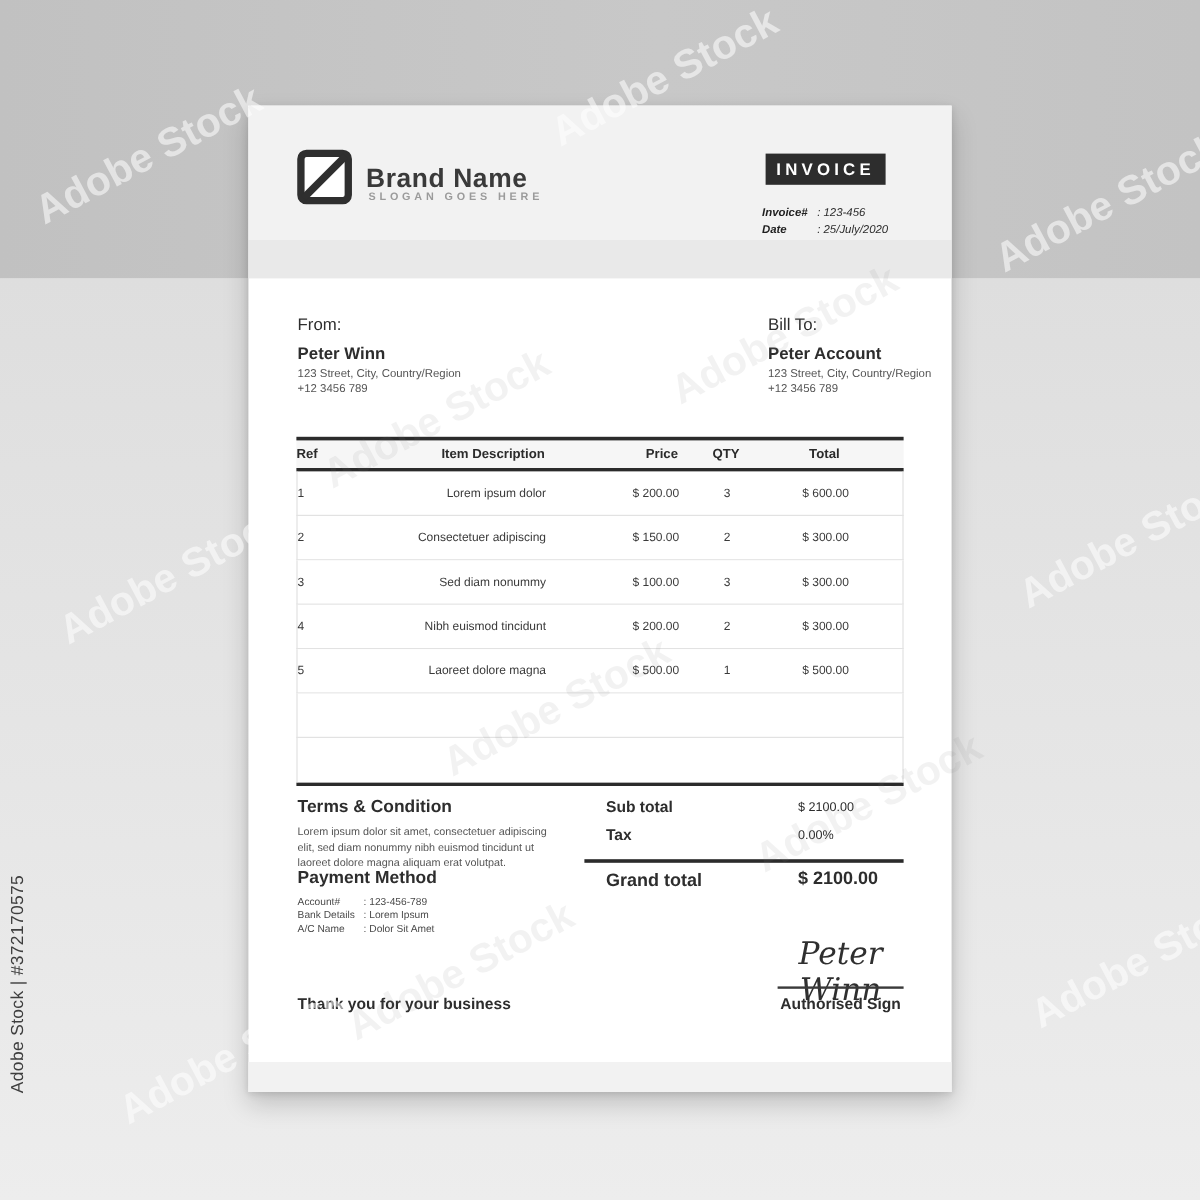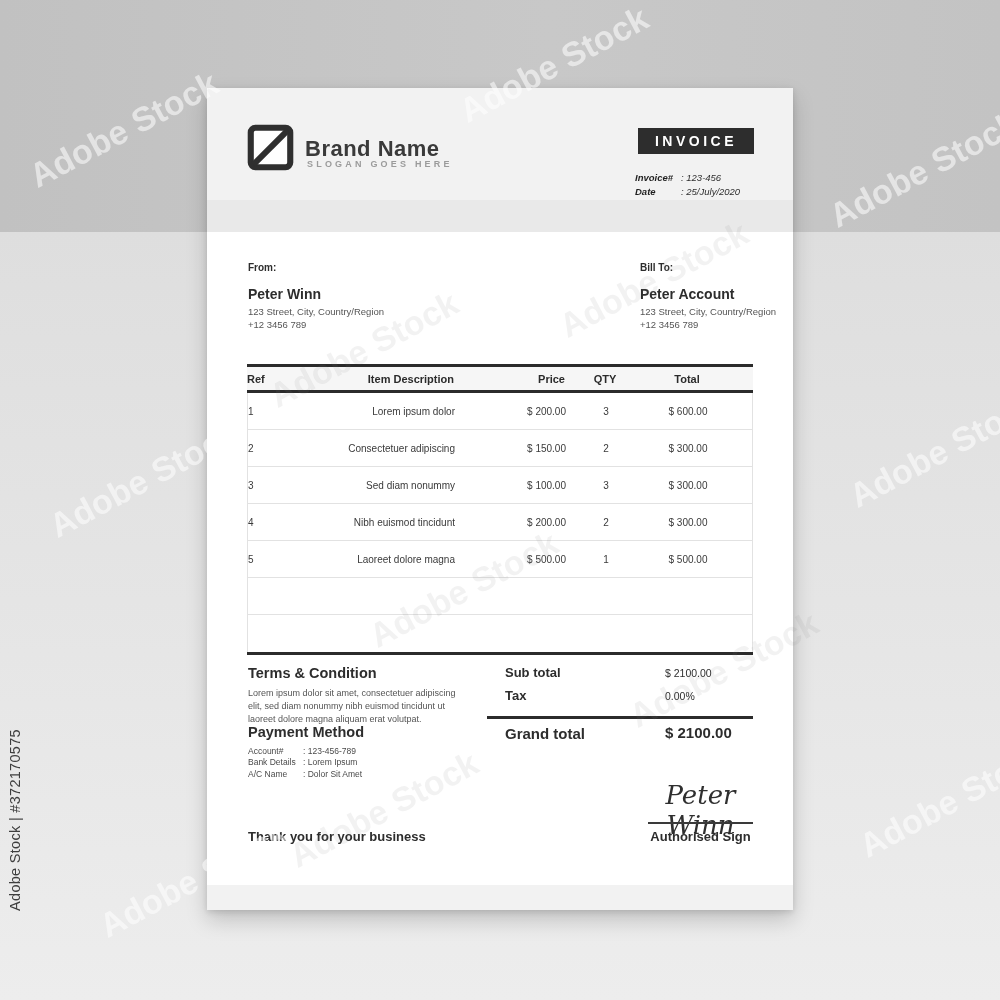--- a/index.html
+++ b/index.html
@@ -22,32 +22,32 @@
   .page-head { position:absolute; left:0; top:0; width:586px; height:112px; background:#f2f2f2; }
   .page-strip { position:absolute; left:0; top:112px; width:586px; height:32px; background:#e9e9e9; }
   .page-foot { position:absolute; left:0; top:797px; width:586px; height:25px; background:#f2f2f2; }
 
   .logo { position:absolute; left:40px; top:36px; width:47px; height:47px; }
   .brand-name { position:absolute; left:98px; top:48px; font-size:22px; font-weight:bold;
     letter-spacing:0.5px; color:#3a3a3a; }
   .slogan { position:absolute; left:100px; top:71px; font-size:9px; font-weight:bold;
     letter-spacing:3.2px; color:#9b9b9b; }
 
-  .badge { position:absolute; left:431px; top:40px; width:116px; height:26px; background:#2d2d2d;
+  .badge { position:absolute; left:431px; top:40px; width:100px; height:26px; background:#2d2d2d;
     display:flex; align-items:center; justify-content:center; }
   .badge span { color:#ffffff; font-size:14px; font-weight:bold; letter-spacing:3.5px; }
 
   .meta { position:absolute; left:428px; top:82px; font-size:9.5px;font-style:italic; }
   .meta-row { display:flex; height:14px; align-items:center; }
   .meta-label { width:46px; font-weight:bold; color:#1f1f1f; }
   .meta-value { color:#2d2d2d; }
 
   .party { position:absolute; top:174px; width:220px; }
   .party-from { left:41px; } .party-billto { left:433px; }
-  .party-heading { font-size:10px; font-weight:bold; }
+  .party-heading { font-size:14px; font-weight:normal; }
   .party-name { position:absolute; top:24px; font-size:14px; font-weight:bold; }
   .party-address { position:absolute; top:44px; font-size:9.5px; color:#555; }
   .party-phone { position:absolute; top:57px; font-size:9.5px; color:#555; }
 
   .inv-table { position:absolute; left:40px; top:276px; width:506px; }
   .t-head { display:grid; grid-template-columns:70px 137px 111px 80px 108px; height:29px;
     align-items:center; background:#f6f6f6; border-top:3px solid #2b2b2b; border-bottom:3px solid #2b2b2b;
     font-weight:bold; font-size:11px; color:#2b2b2b; }
   .t-body { border-bottom:3px solid #2b2b2b; }
   .t-row { display:grid; grid-template-columns:70px 137px 111px 80px 108px; height:37px;

